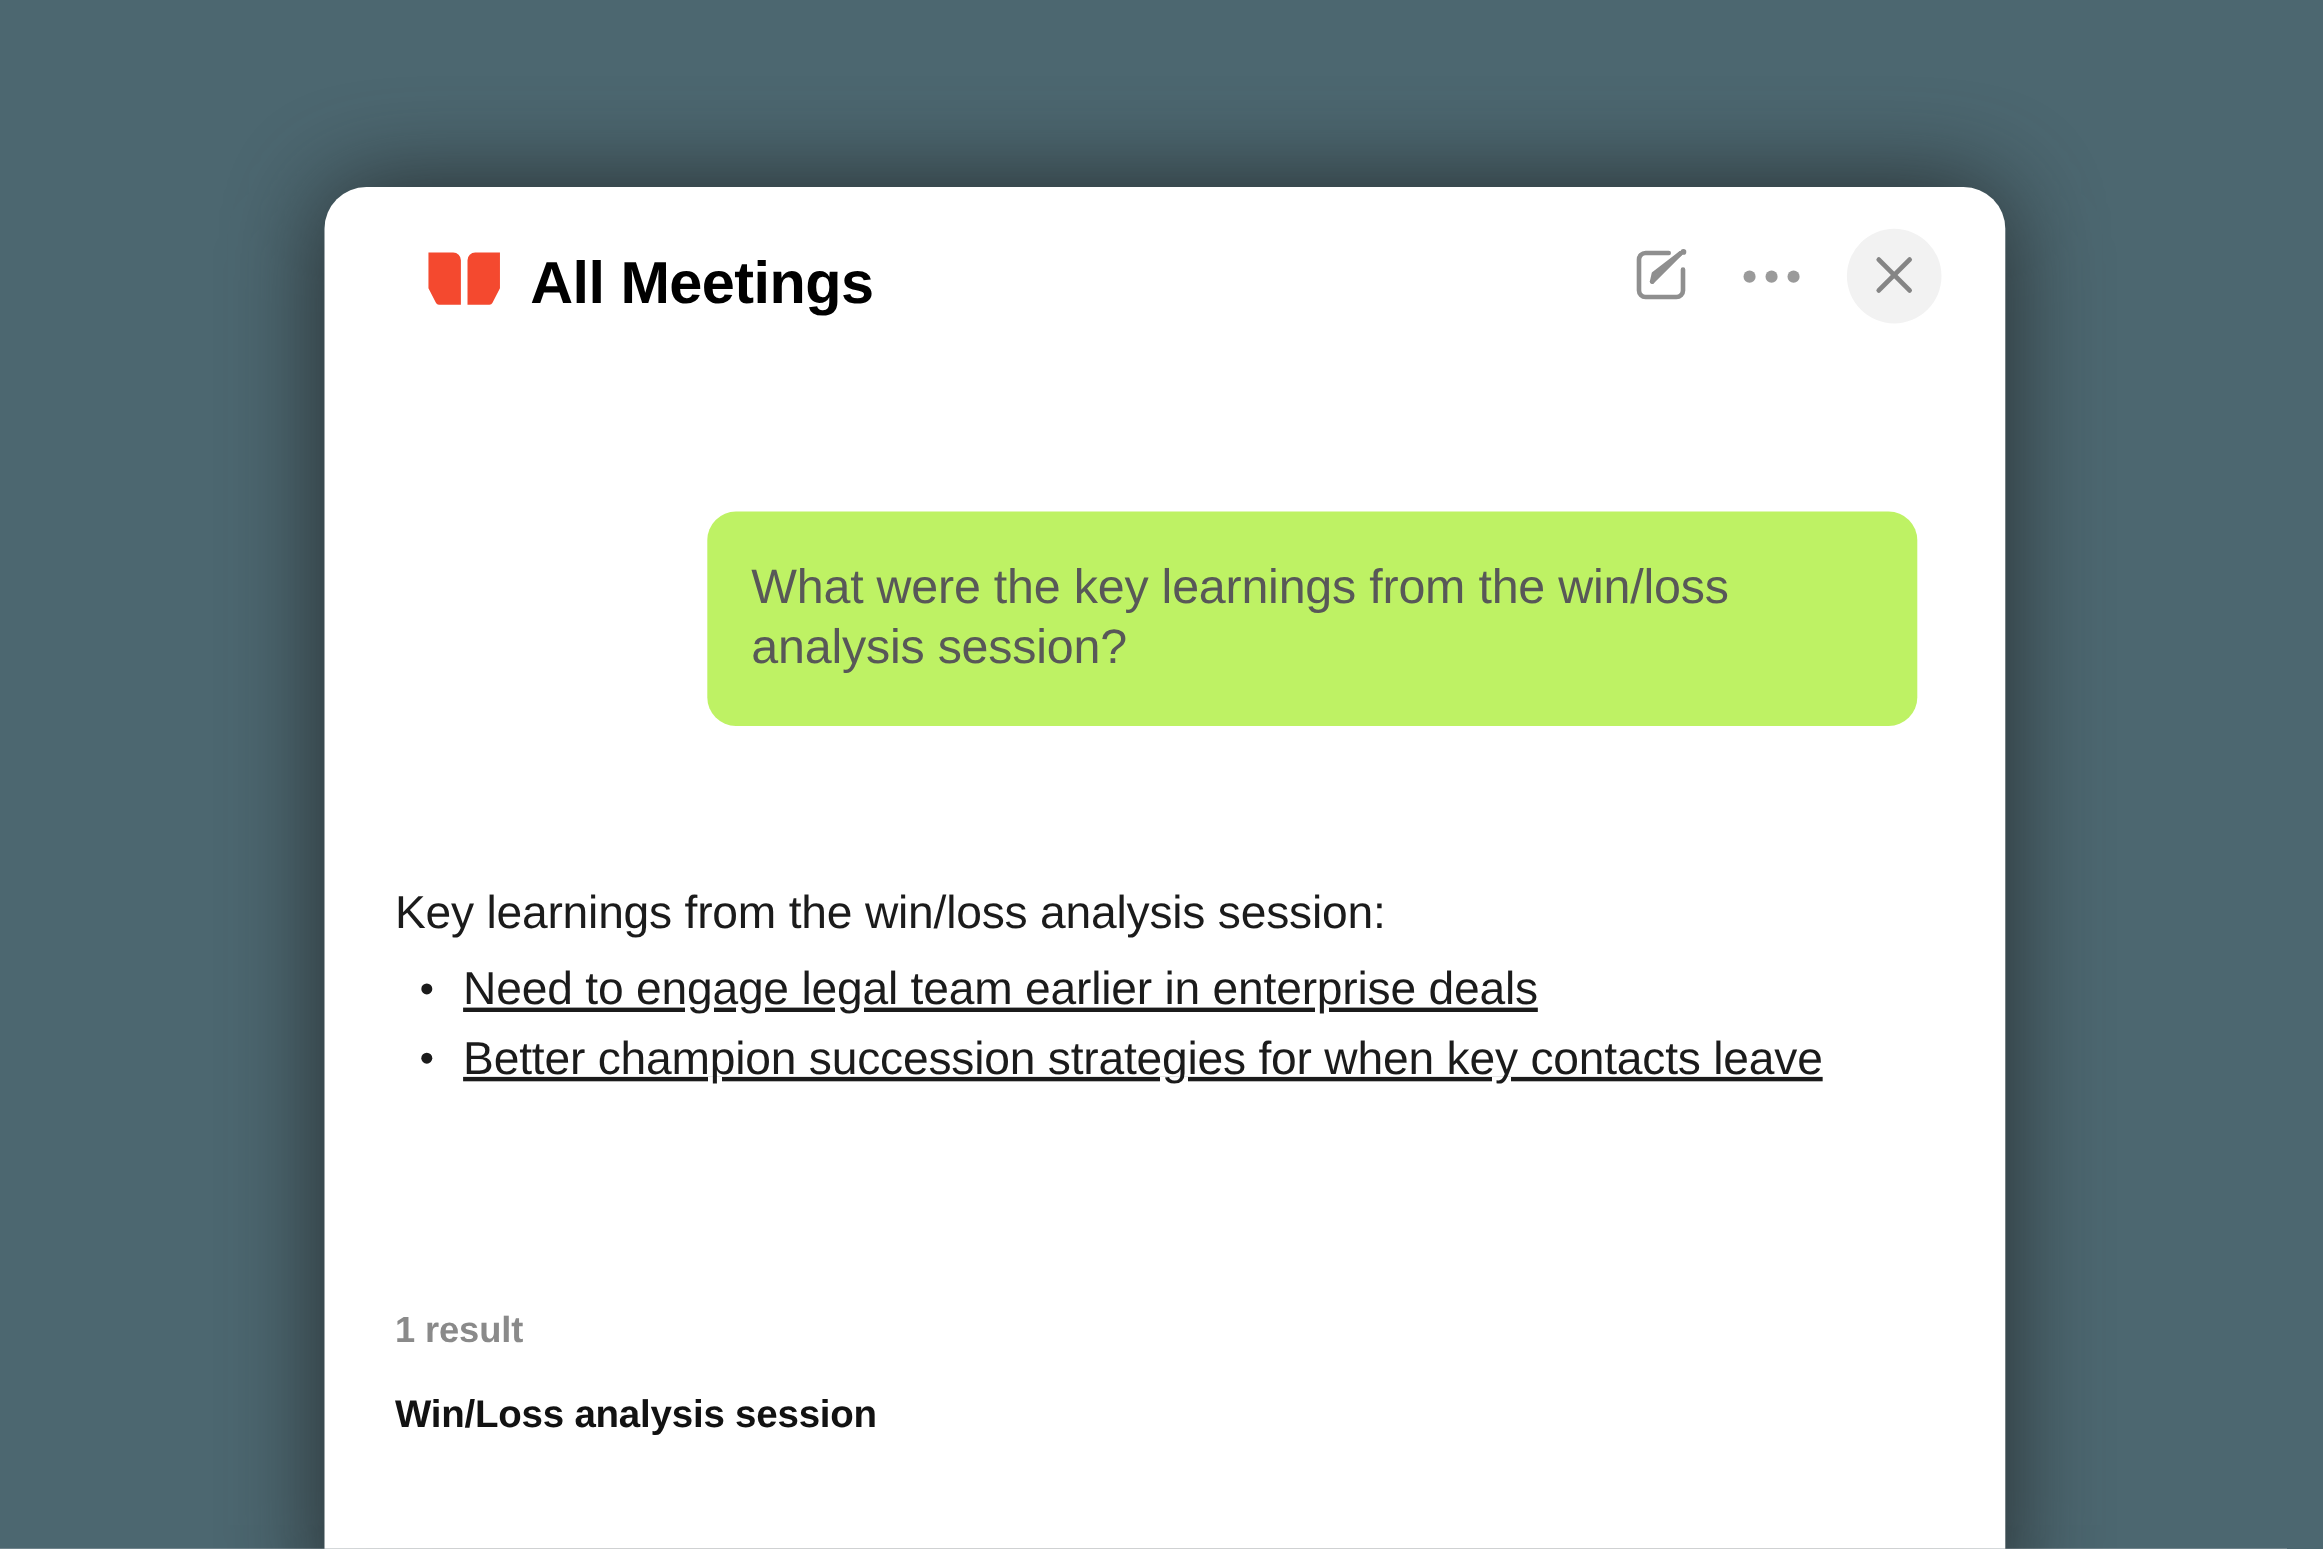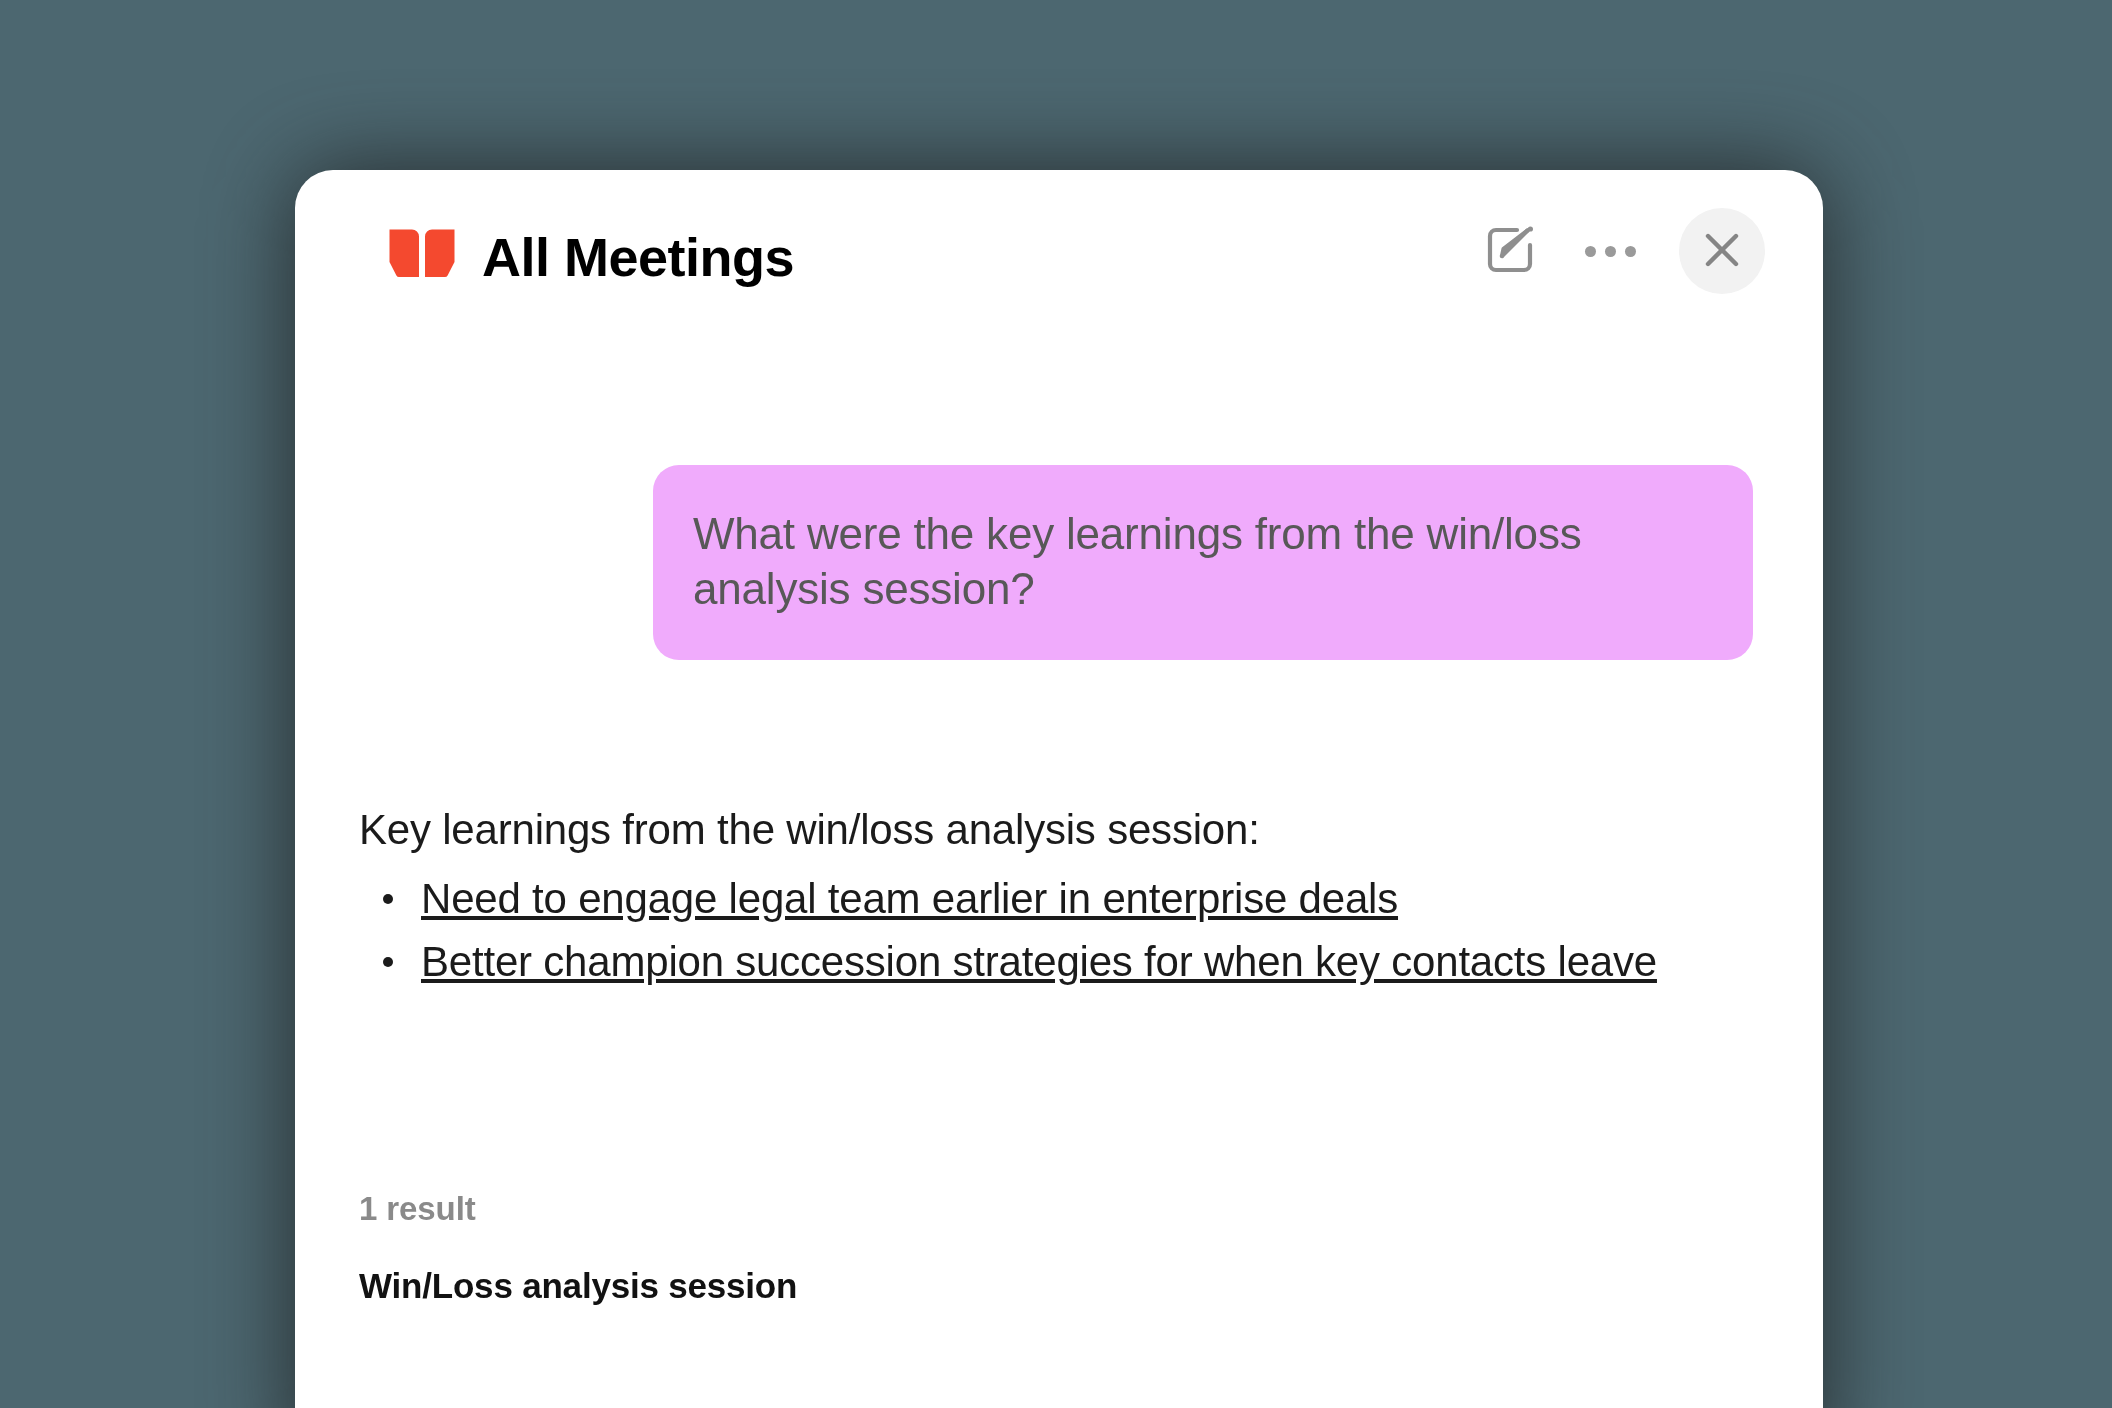--- a/index.html
+++ b/index.html
@@ -111,24 +111,24 @@
     left: 0; width: 100%;
     text-align: center;
     font-size: 34px;
     color: #8a8a8a;
     letter-spacing: 0.2px;
   }
 
   
   .bubble {
     position: absolute;
-    left: 358px;
+    left: 348px;
     top: 295px;
     width: 1100px;
-    background: #f0abfc;
+    background: #bef264;
     border-radius: 26px;
     padding: 42px 40px 44px 40px;
   }
   .bubble-text {
     font-size: 44px;
     line-height: 1.24;
     color: #585858;
     letter-spacing: -0.2px;
   }
 

